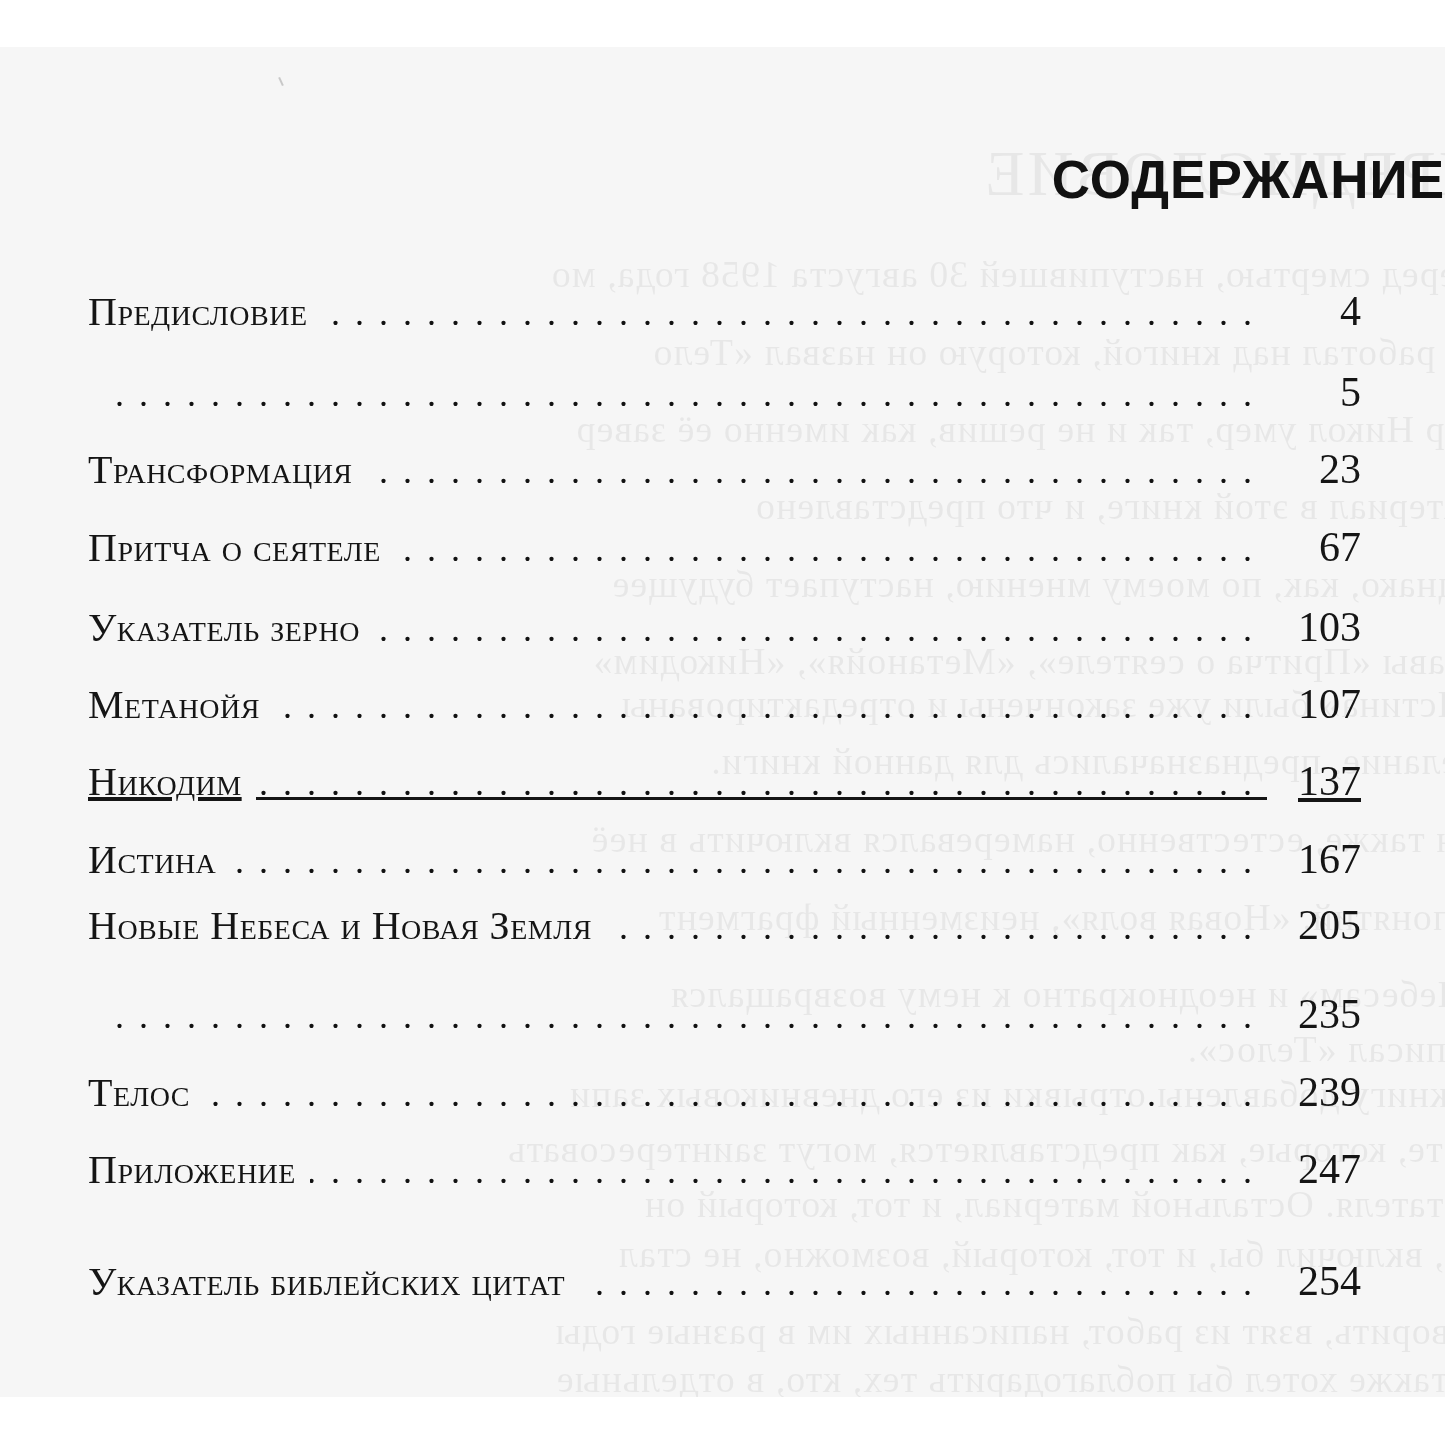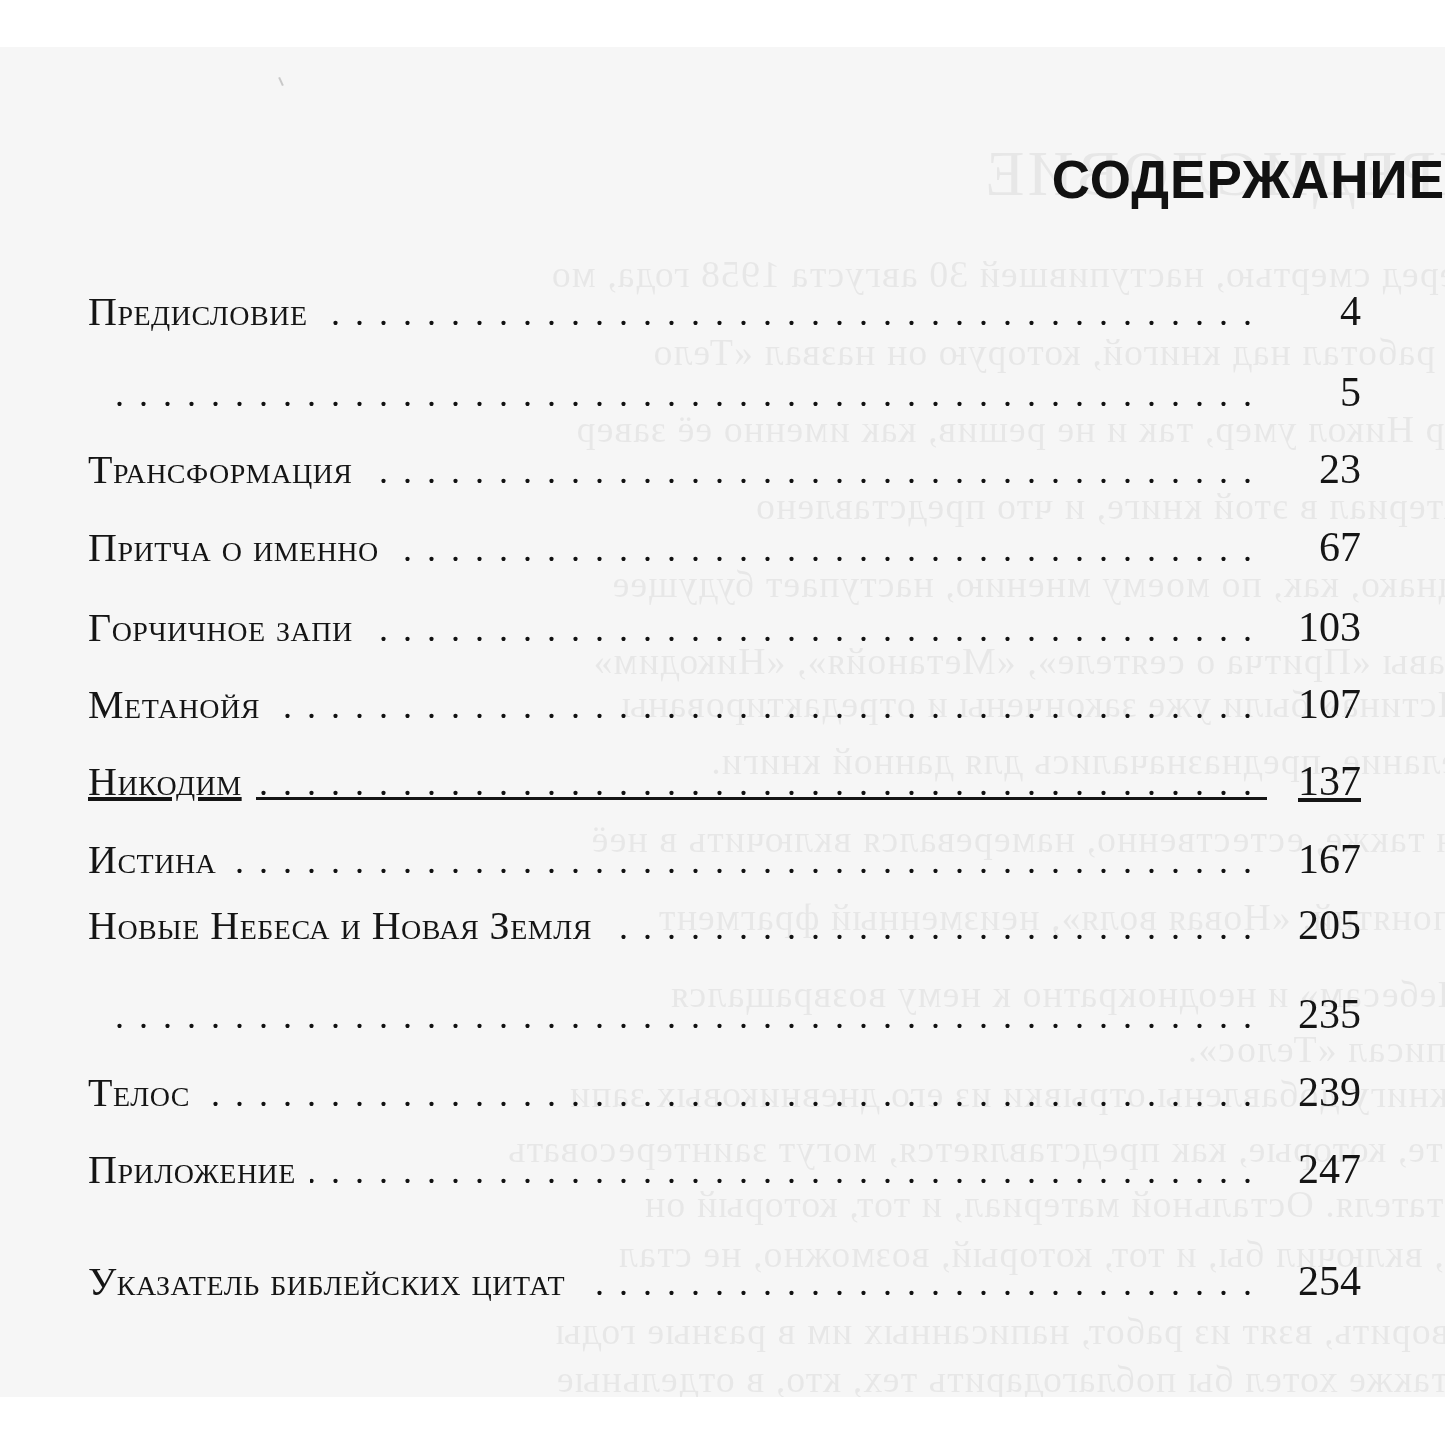--- a/index.html
+++ b/index.html
@@ -142,27 +142,27 @@
     <span class="toc-page">5</span>
   </div>
 
   <div class="toc-row" style="top:398px;">
     <span class="toc-label">Трансформация</span>
     <span class="toc-leader">......................................................................................................................</span>
     <span class="toc-page">23</span>
   </div>
 
   <div class="toc-row" style="top:476px;">
-    <span class="toc-label">Притча о именно</span>
+    <span class="toc-label">Притча о сеятеле</span>
     <span class="toc-leader">......................................................................................................................</span>
     <span class="toc-page">67</span>
   </div>
 
   <div class="toc-row" style="top:556px;">
-    <span class="toc-label">Горчичное запи</span>
+    <span class="toc-label">Указатель зерно</span>
     <span class="toc-leader">......................................................................................................................</span>
     <span class="toc-page">103</span>
   </div>
 
   <div class="toc-row" style="top:633px;">
     <span class="toc-label">Метанойя</span>
     <span class="toc-leader">......................................................................................................................</span>
     <span class="toc-page">107</span>
   </div>
 

